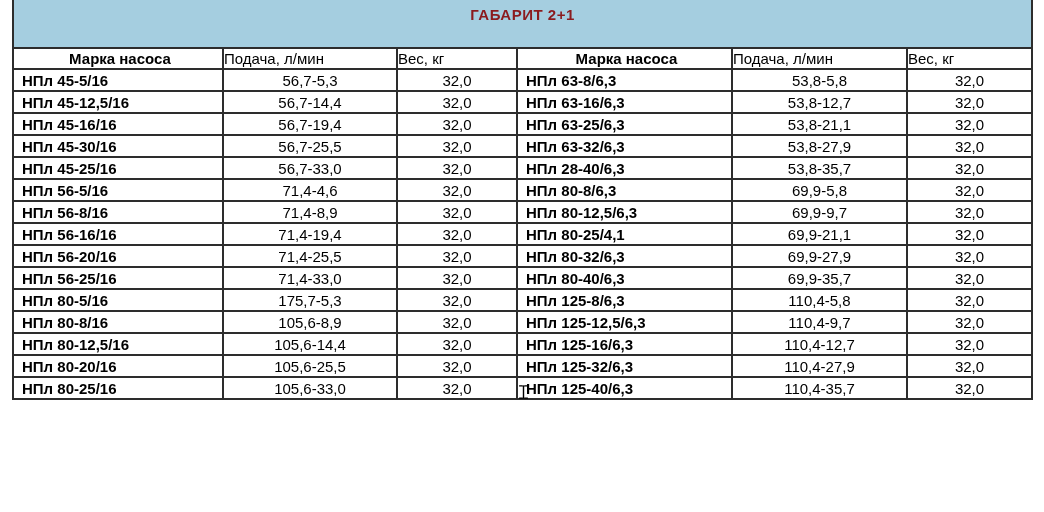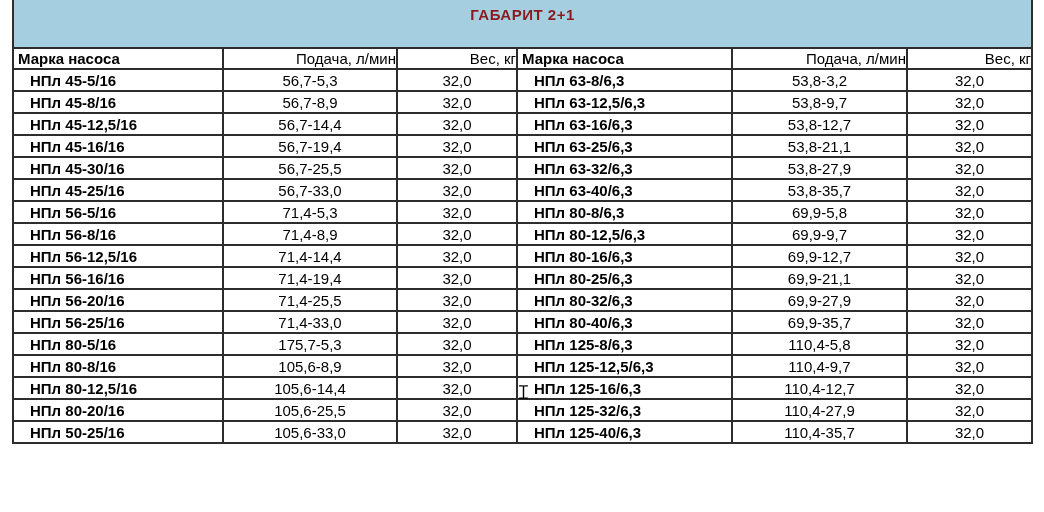--- a/index.html
+++ b/index.html
@@ -39,24 +39,24 @@
     color:var(--title-text) !important;
     font-size:16px;
     font-weight:bold;
     letter-spacing:.5px;
     text-align:center;
     vertical-align:top !important;
     height:48px;
     padding-top:6px !important;
     border-top:0 !important;
   }
-  .header-row th{height:21px;font-weight:normal;text-align:right;}
-  .header-row th.name-col{font-weight:bold;text-align:left;padding-left:4px;}
+  .header-row th{height:21px;font-weight:normal;text-align:left;}
+  .header-row th.name-col{font-weight:bold;text-align:center;padding-left:4px;}
   tbody td{height:22px;text-align:center;}
-  tbody td.name-col{font-weight:bold;text-align:left;padding-left:16px;}
+  tbody td.name-col{font-weight:bold;text-align:left;padding-left:8px;}
   .ibeam{
     position:absolute;left:519px;top:385px;
     width:9px;height:14px;
     pointer-events:none;
   }
 </style>
 </head>
 <body>
 
 <div class="screen">
@@ -82,29 +82,21 @@
         <th>Подача, л/мин</th>
         <th>Вес, кг</th>
       </tr>
     </thead>
     <tbody id="table-body">
         <tr>
           <td class="name-col">НПл 45-5/16</td>
           <td>56,7-5,3</td>
           <td>32,0</td>
           <td class="name-col">НПл 63-8/6,3</td>
-          <td>53,8-3,2</td>
-          <td>32,0</td>
-        </tr>
-        <tr>
-          <td class="name-col">НПл 45-8/16</td>
-          <td>56,7-8,9</td>
-          <td>32,0</td>
-          <td class="name-col">НПл 63-12,5/6,3</td>
-          <td>53,8-9,7</td>
+          <td>53,8-5,8</td>
           <td>32,0</td>
         </tr>
         <tr>
           <td class="name-col">НПл 45-12,5/16</td>
           <td>56,7-14,4</td>
           <td>32,0</td>
           <td class="name-col">НПл 63-16/6,3</td>
           <td>53,8-12,7</td>
           <td>32,0</td>
         </tr>
@@ -121,53 +113,45 @@
           <td>56,7-25,5</td>
           <td>32,0</td>
           <td class="name-col">НПл 63-32/6,3</td>
           <td>53,8-27,9</td>
           <td>32,0</td>
         </tr>
         <tr>
           <td class="name-col">НПл 45-25/16</td>
           <td>56,7-33,0</td>
           <td>32,0</td>
-          <td class="name-col">НПл 63-40/6,3</td>
+          <td class="name-col">НПл 28-40/6,3</td>
           <td>53,8-35,7</td>
           <td>32,0</td>
         </tr>
         <tr>
           <td class="name-col">НПл 56-5/16</td>
-          <td>71,4-5,3</td>
+          <td>71,4-4,6</td>
           <td>32,0</td>
           <td class="name-col">НПл 80-8/6,3</td>
           <td>69,9-5,8</td>
           <td>32,0</td>
         </tr>
         <tr>
           <td class="name-col">НПл 56-8/16</td>
           <td>71,4-8,9</td>
           <td>32,0</td>
           <td class="name-col">НПл 80-12,5/6,3</td>
           <td>69,9-9,7</td>
           <td>32,0</td>
         </tr>
         <tr>
-          <td class="name-col">НПл 56-12,5/16</td>
-          <td>71,4-14,4</td>
-          <td>32,0</td>
-          <td class="name-col">НПл 80-16/6,3</td>
-          <td>69,9-12,7</td>
-          <td>32,0</td>
-        </tr>
-        <tr>
           <td class="name-col">НПл 56-16/16</td>
           <td>71,4-19,4</td>
           <td>32,0</td>
-          <td class="name-col">НПл 80-25/6,3</td>
+          <td class="name-col">НПл 80-25/4,1</td>
           <td>69,9-21,1</td>
           <td>32,0</td>
         </tr>
         <tr>
           <td class="name-col">НПл 56-20/16</td>
           <td>71,4-25,5</td>
           <td>32,0</td>
           <td class="name-col">НПл 80-32/6,3</td>
           <td>69,9-27,9</td>
           <td>32,0</td>
@@ -206,21 +190,21 @@
         </tr>
         <tr>
           <td class="name-col">НПл 80-20/16</td>
           <td>105,6-25,5</td>
           <td>32,0</td>
           <td class="name-col">НПл 125-32/6,3</td>
           <td>110,4-27,9</td>
           <td>32,0</td>
         </tr>
         <tr>
-          <td class="name-col">НПл 50-25/16</td>
+          <td class="name-col">НПл 80-25/16</td>
           <td>105,6-33,0</td>
           <td>32,0</td>
           <td class="name-col">НПл 125-40/6,3</td>
           <td>110,4-35,7</td>
           <td>32,0</td>
         </tr>
       </tbody>
   </table>
 
   <svg class="ibeam" viewBox="0 0 9 14" xmlns="http://www.w3.org/2000/svg">

